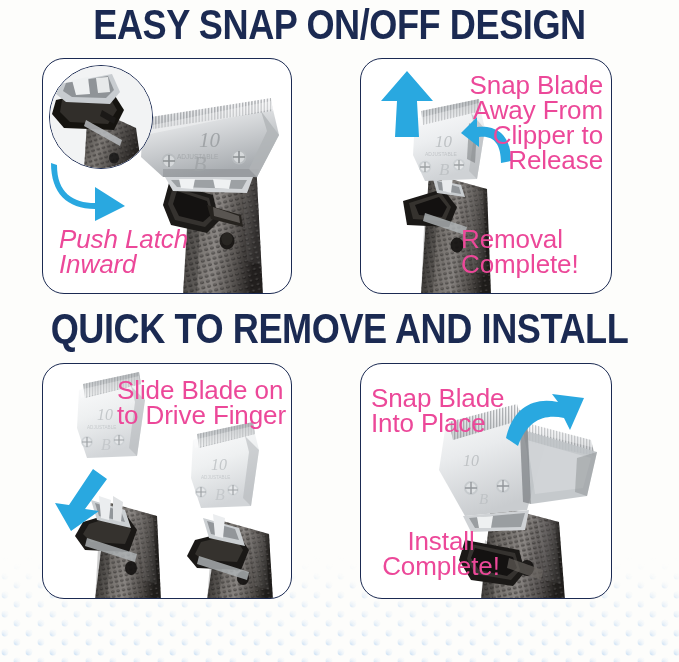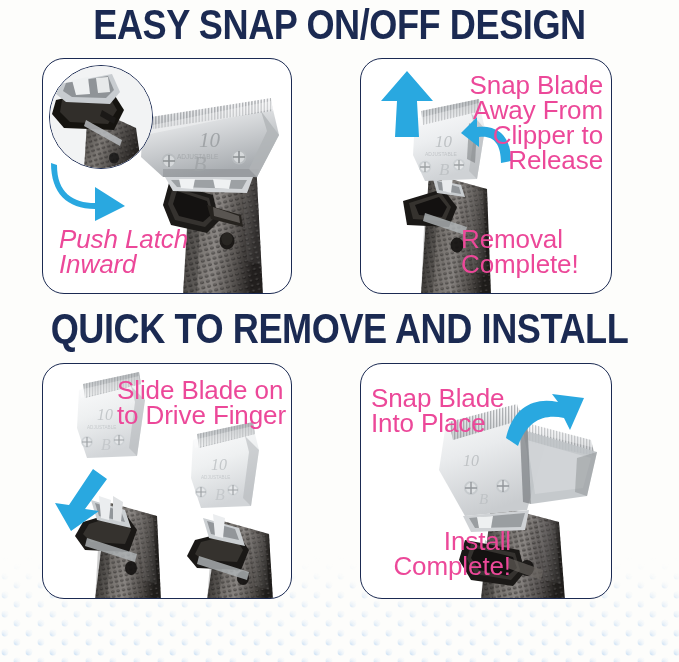--- a/index.html
+++ b/index.html
@@ -61,21 +61,21 @@
 
   
   #p1-caption { left:16px; top:168px; width:140px; text-align:left;font-style:italic; }
   
   #p2-caption { right:8px; top:14px; width:142px; text-align:right; }
   #p2-status  { right:8px; top:168px; width:142px; }
   
   #p3-caption { right:4px; top:14px; width:170px; text-align:left; }
   
   #p4-caption { left:10px; top:22px; width:140px; text-align:left; }
-  #p4-status  { left:10px; top:165px; width:140px; text-align:right; }
+  #p4-status  { left:10px; top:165px; width:140px; text-align:center; }
 
   .arrow { position:absolute; z-index:5; }
   #p1-arrow { left:8px;  top:100px; width:78px;  height:62px; }
   #p2-arrow-up { left:20px; top:12px; width:52px; height:66px; }
   #p2-arrow-curve { left:100px; top:58px; width:52px; height:46px; }
   #p3-arrow { left:6px;  top:105px; width:58px;  height:62px; }
   #p4-arrow { left:145px; top:30px; width:78px;  height:54px; }
 
   .photo { position:absolute; z-index:4; }
 

